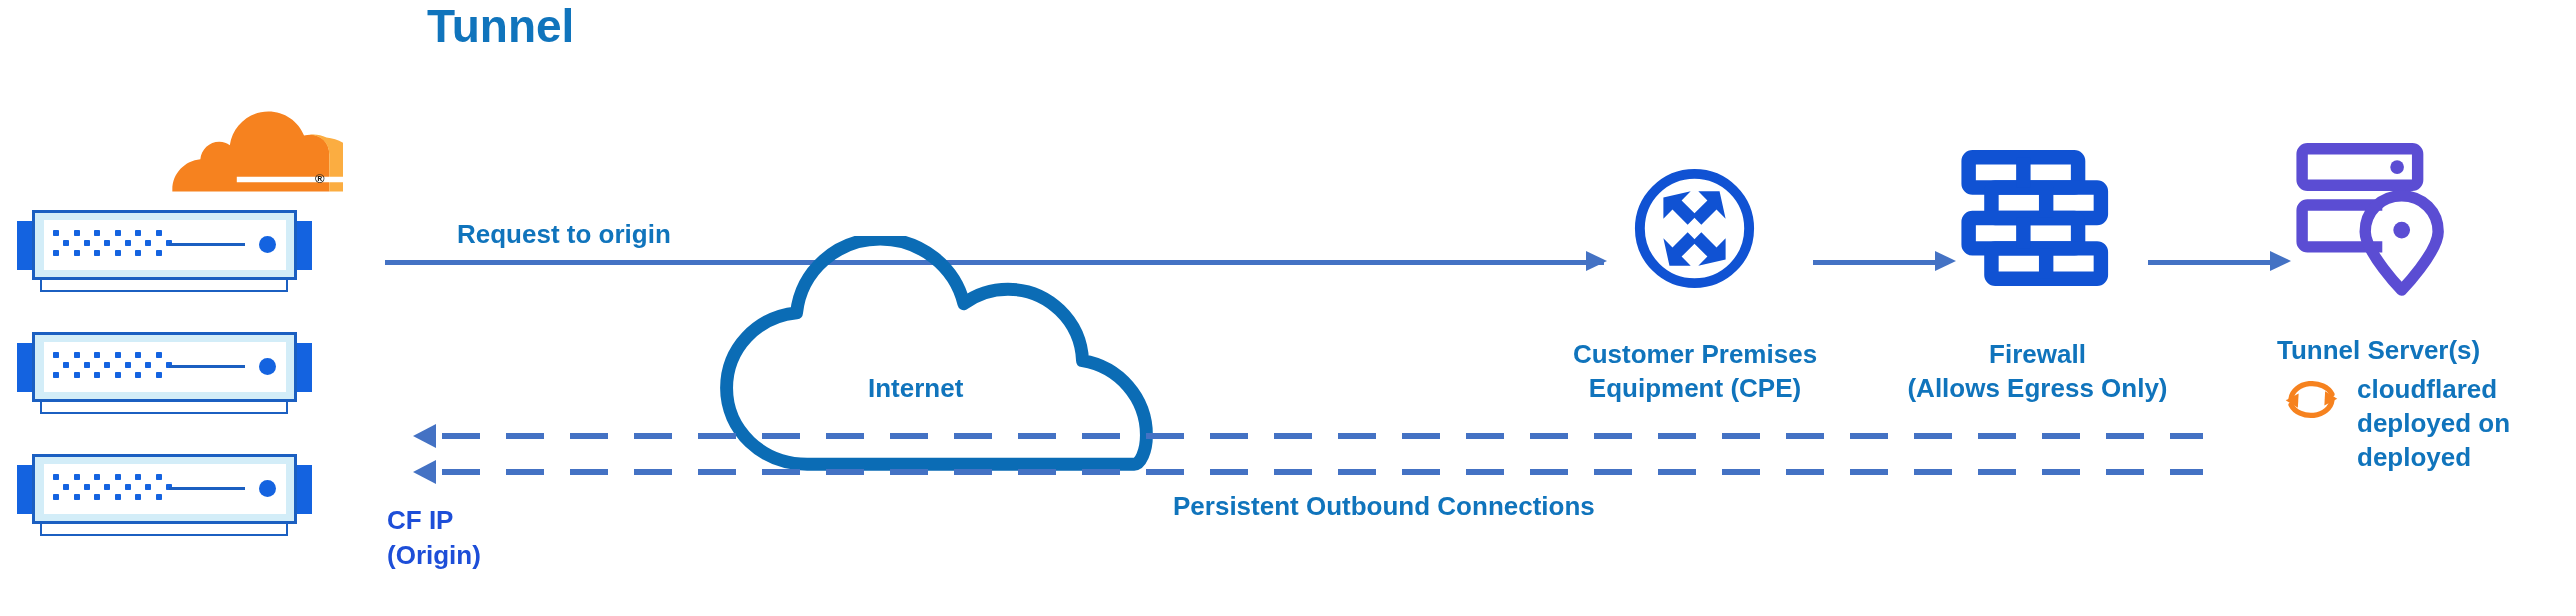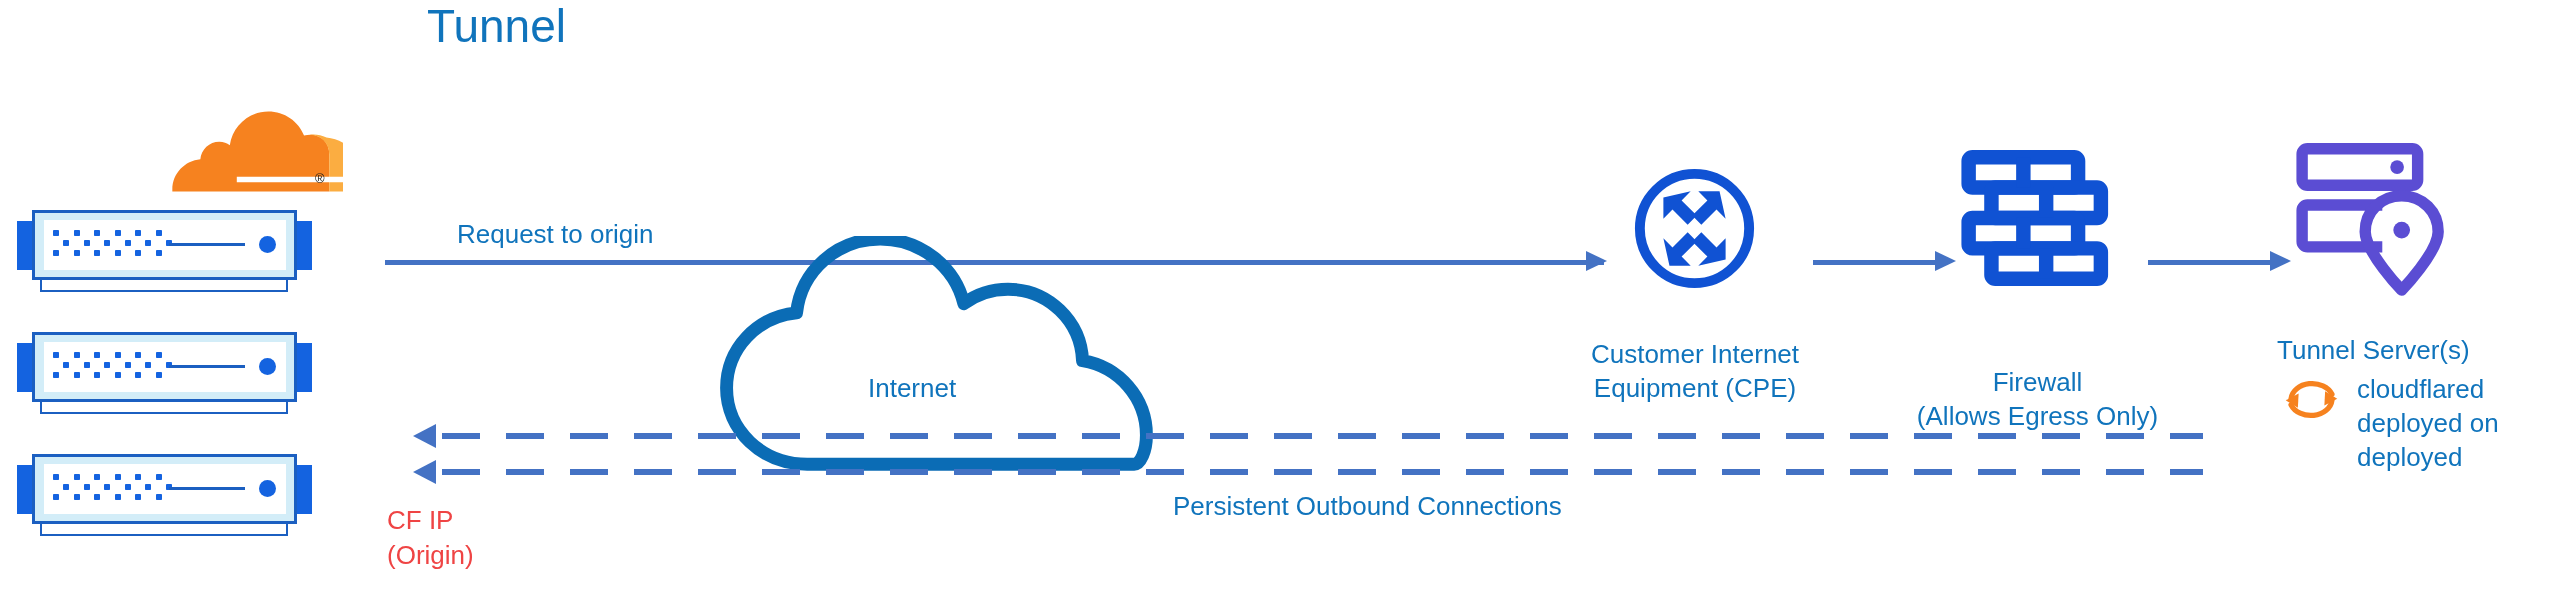--- a/index.html
+++ b/index.html
@@ -10,21 +10,21 @@
   body {
     font-family: "Liberation Sans", sans-serif;
   }
   #canvas {
     position: relative;
     width: 2576px;
     height: 617px;
     background: #ffffff;
     overflow: hidden;
   }
-  .abs { position: absolute; }
+  .abs { position: absolute; font-weight: bold; }
 
   
   #diagram-title {
     left: 427px;
     top: -1.5px;
     font-size: 46px;
     color: #1074BC;
     letter-spacing: 0px;
     white-space: nowrap;
   }
@@ -182,21 +182,20 @@
 
   
   #firewall-icon { left: 1958px; top: 145px; width: 152px; height: 152px; }
   #firewall-label {
     left: 1866px; top: 337px;
     width: 343px;
     text-align: center;
     font-size: 26px;
     line-height: 34px;
     color: #1074BC;
-    margin-top: 28px;
   }
 
   
   #arrow-fw-origin-line {
     left: 2148px; top: 260px;
     width: 133px; height: 4.6px;
     background: #4472C4;
   }
   #arrow-fw-origin-head {
     left: 2270px; top: 251px;
@@ -246,21 +245,21 @@
     font-size: 26px;
     color: #1074BC;
     white-space: nowrap;
   }
 
   
   #cfip-label {
     left: 387px; top: 503px;
     font-size: 26px;
     line-height: 35px;
-    color: #ef4444;
+    color: #1d4ed8;
   }
 </style>
 </head>
 <body>
 
 <div id="canvas">
 
   <div class="abs" id="diagram-title">Tunnel</div>
 
   <div class="abs" id="cf-logo">
@@ -398,21 +397,21 @@
 
         <path d="M126 44 L98 44 L110 56 L90 76 L102 88 L122 68 L134 80 Z" transform="translate(-8,-8)"></path>
 
         <path d="M44 126 L72 126 L60 114 L80 94 L68 82 L48 102 L36 90 Z" transform="translate(8,8)"></path>
 
         <path d="M126 126 L126 98 L114 110 L94 90 L82 102 L102 122 L90 134 Z"></path>
       </g>
     </svg>
   </div>
   <div class="abs" id="cpe-label">
-    <div>Customer Internet</div>
+    <div>Customer Premises</div>
     <div>Equipment (CPE)</div>
   </div>
 
   <div class="abs" id="arrow-cpe-fw-line"></div>
   <div class="abs" id="arrow-cpe-fw-head"></div>
 
   <div class="abs" id="firewall-icon">
     <svg viewBox="0 0 200 200" width="152" height="152" aria-hidden="true">
       <g fill="none" stroke="#1052D3" stroke-width="19" stroke-linejoin="round">
         <rect x="14" y="16" width="144" height="40" rx="5"></rect>

